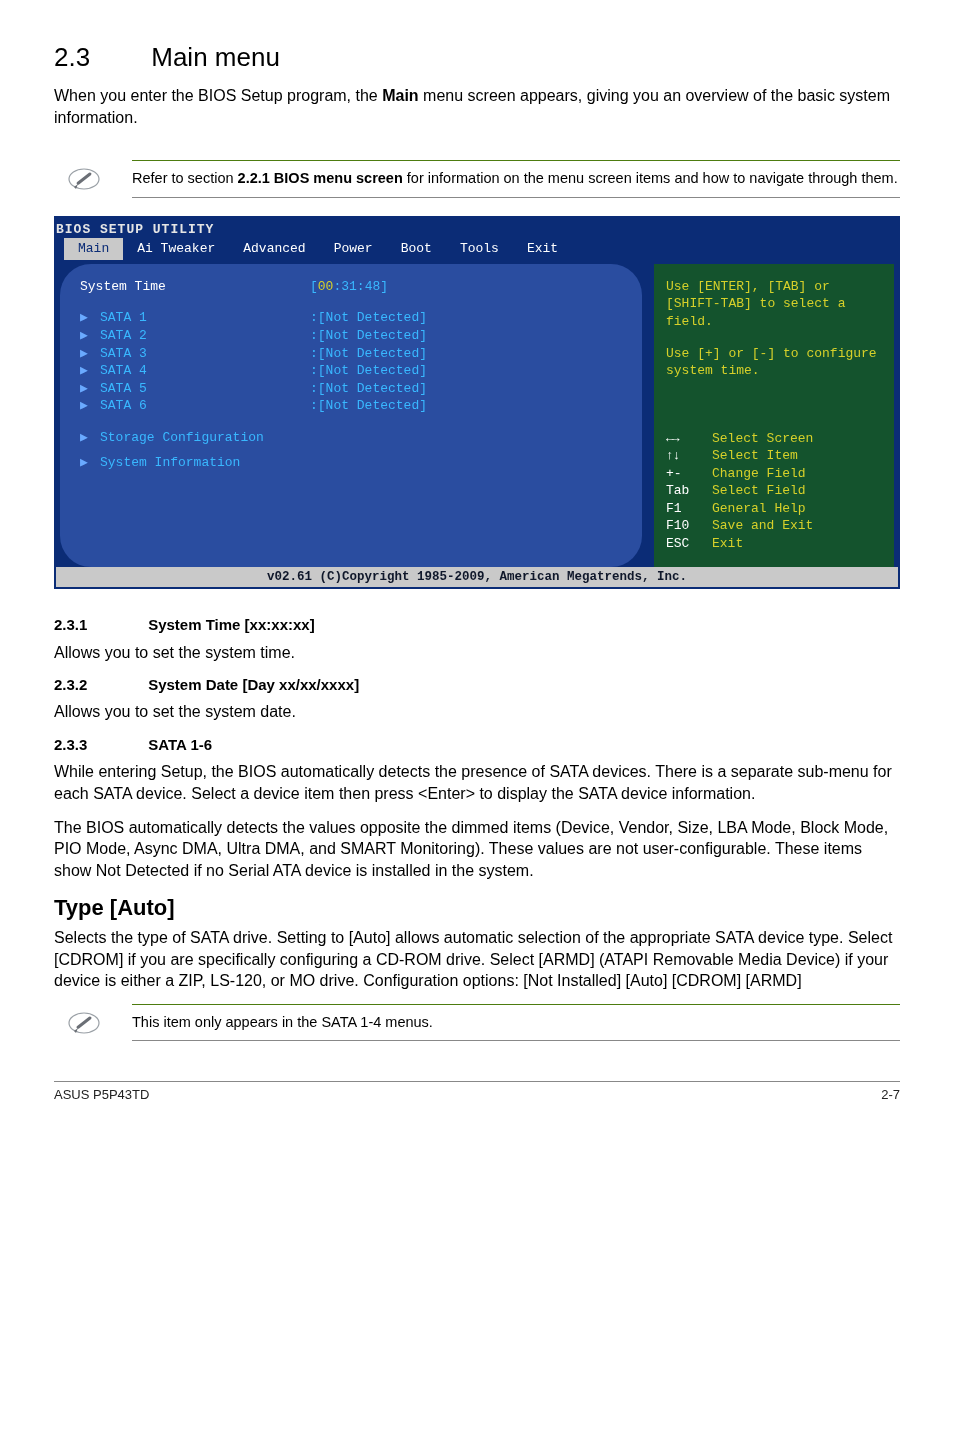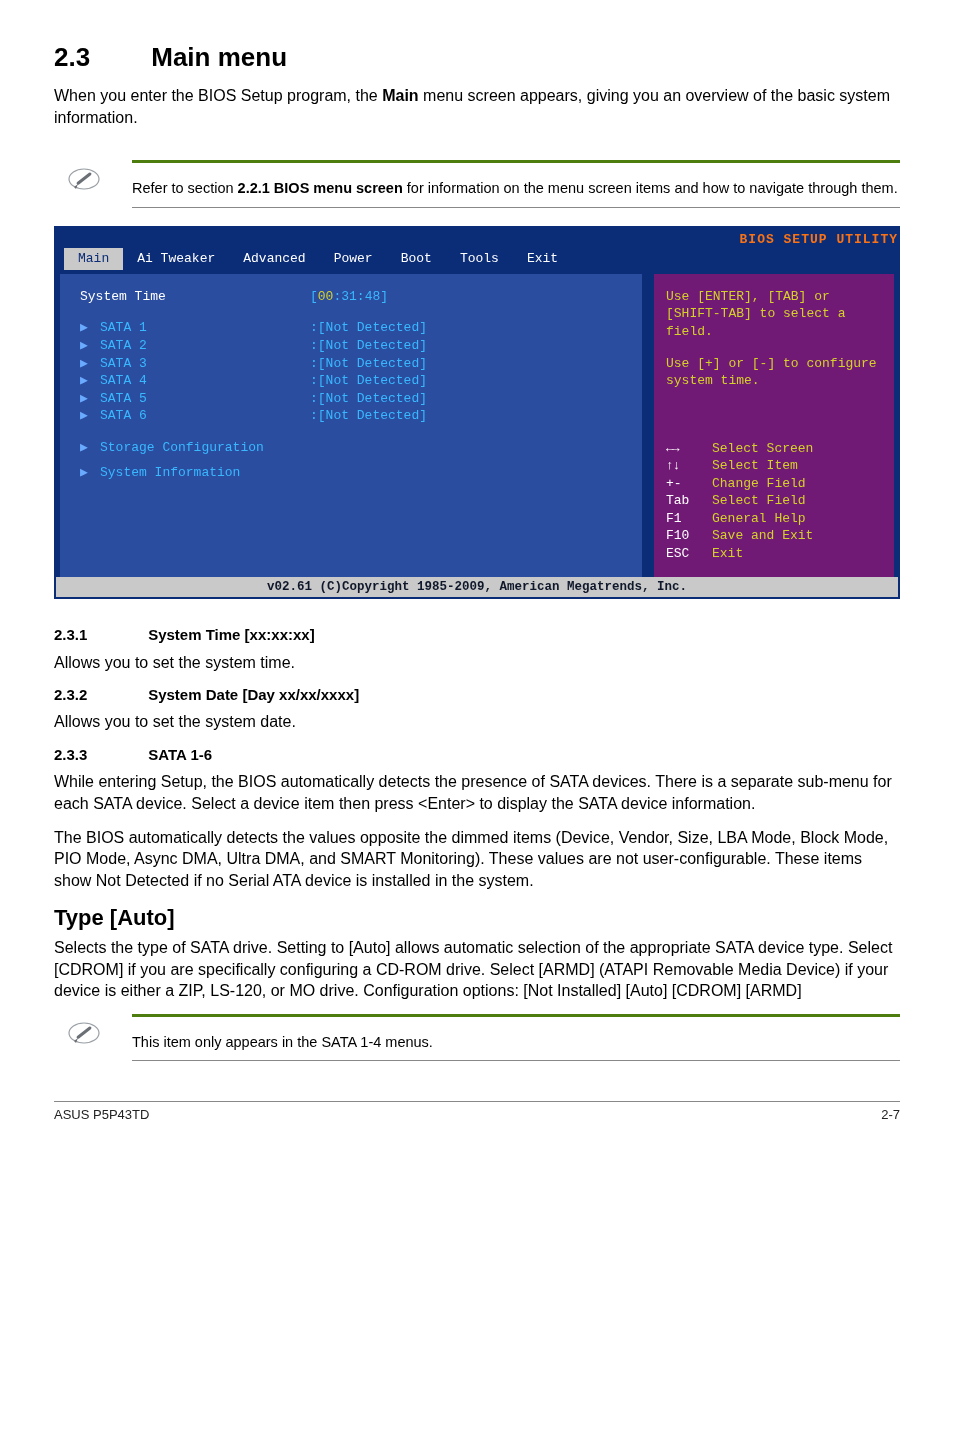--- a/index.html
+++ b/index.html
@@ -6,41 +6,41 @@
   body {
     font-family: Arial, Helvetica, sans-serif;
     background: #fff;
     color: #000;
     width: 954px;
     margin: 0 auto;
     padding: 40px 54px 20px 54px;
     font-size: 16px;
     line-height: 1.35;
   }
-  h1.section-title { font-size: 26px; font-weight: bold; margin-bottom: 10px; }
+  h1.section-title { font-size: 26px; font-weight: normal; margin-bottom: 10px; }
   h1.section-title .num { display:inline-block; width: 90px; }
   p.intro { margin-bottom: 32px; }
   p.intro b { font-weight: bold; }
 
   .note-row { display:flex; align-items:flex-start; gap:18px; margin: 6px 0 18px 0; }
-  .note-rule-top { border-top: 3px solid #4d7c0f; padding-top: 16px; }
+  .note-rule-top { border-top: 1px solid #4d7c0f; padding-top: 8px; }
   .note-rule-bot { border-bottom: 1px solid #888; padding-bottom: 8px; }
   .note-icon-wrap { flex: 0 0 60px; display:flex; align-items:flex-start; justify-content:center; padding-top:2px; }
   .note-text { flex: 1; font-size: 14.5px; }
   .note-text b { font-weight: bold; }
 
   
   .bios-wrap { width: 100%; border: 2px solid #0b2c76; background:#0b2c76; margin: 10px 0 26px 0; font-family: "Courier New", monospace; font-size: 13px; }
-  .bios-titlebar { background:#0b2c76; color:#f97316; text-align:right; font-weight:bold; padding: 3px 0 0 0; letter-spacing:1px; }
+  .bios-titlebar { background:#0b2c76; color:#e5e5e5; text-align:left; font-weight:bold; padding: 3px 0 0 0; letter-spacing:1px; }
   .bios-menubar { background:#0b2c76; color:#fff; display:flex; gap:0; padding: 0 8px 4px 8px; }
   .bios-tab { padding: 2px 14px; }
   .bios-tab-active { background:#c9c9c9; color:#0b2c76; }
   .bios-body { display:flex; background:#0b2c76; }
-  .bios-left { flex: 1; background:#2a4da0; margin: 0 12px 0 4px; padding: 14px 12px 14px 20px; min-height: 260px; }
-  .bios-right { width: 240px; background:#701a75; margin: 0 4px 0 0; padding: 14px 12px; color:#d6d02a; }
+  .bios-left { flex: 1; background:#2a4da0; margin: 0 12px 0 4px; padding: 14px 12px 14px 20px; min-height: 260px; border-radius: 31px; }
+  .bios-right { width: 240px; background:#14532d; margin: 0 4px 0 0; padding: 14px 12px; color:#d6d02a; }
   .bios-row { display:flex; }
   .bios-label { width: 230px; }
   .bios-white { color:#ffffff; }
   .bios-yellow { color:#d6d02a; }
   .bios-cyan { color:#39b8ff; }
   .bios-tri { color:#6aaaff; margin-right:10px; display:inline-block; width:10px; }
   .bios-gap { height: 14px; }
   .bios-right .legend-row { display:flex; }
   .bios-right .legend-key { width: 46px; color:#ffffff; }
   .bios-right .legend-txt { color:#d6d02a;text-align:center; }

